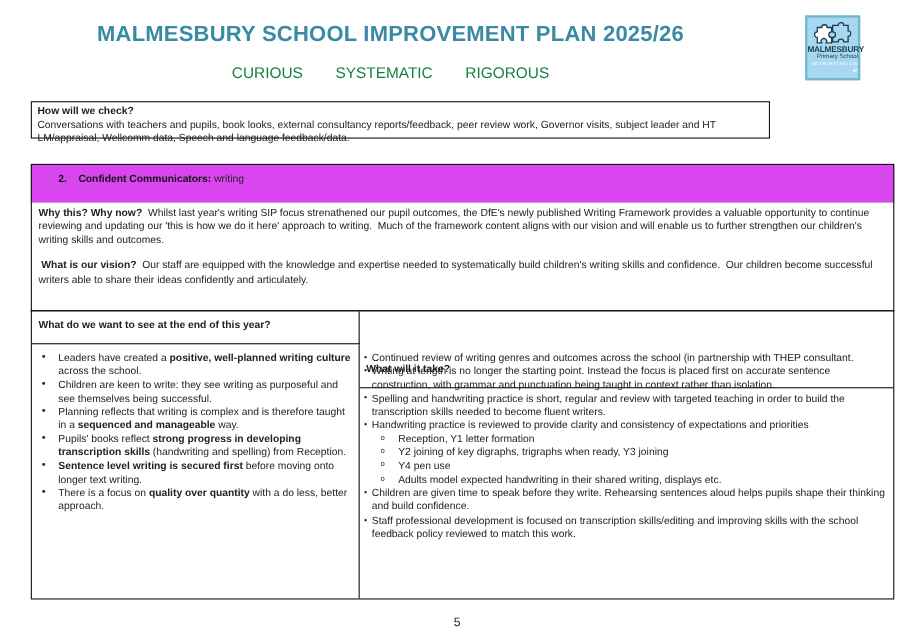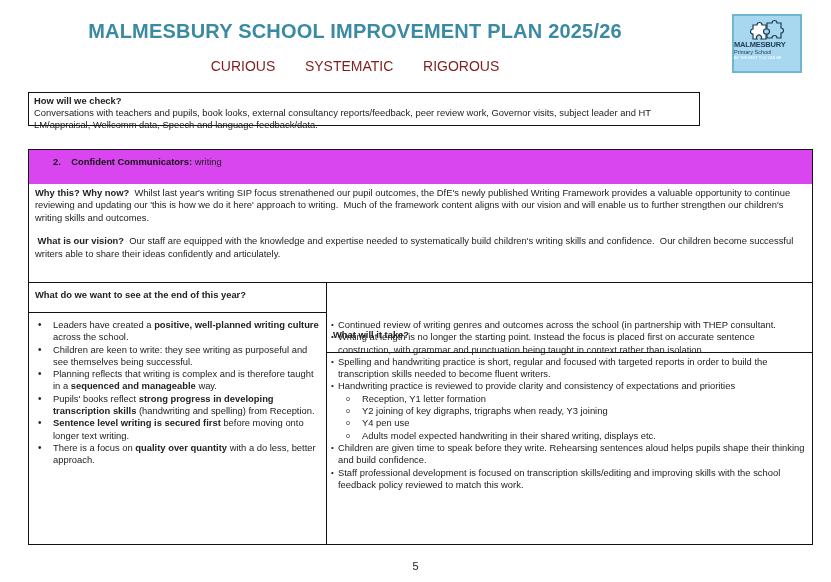--- a/index.html
+++ b/index.html
@@ -2,23 +2,23 @@
 <html><head>
 <meta charset="utf-8">
 <style>
   html, body { margin:0; padding:0; background:#ffffff; }
   body { width:831px; height:582px; position:relative; overflow:hidden;
          font-family:"Liberation Sans", sans-serif; color:#222; }
   .title { position:absolute; left:0; width:660px; top:20px; text-align:center;
            font-family:"Liberation Sans", sans-serif; font-weight:bold; font-size:20px;
            color:#3a8aa3; letter-spacing:0.2px; padding-left:50px; box-sizing:border-box; }
   .subtitle { position:absolute; left:0; width:660px; top:58px; text-align:center;
-              font-size:14px; color:#7f1d1d; padding-left:50px; box-sizing:border-box; word-spacing:6px; }
-  .logo { position:absolute; left:732px; top:14px; width:70px; height:59px; background:#a8d8ef;
-          border:2px solid #6fb6d1; box-sizing:border-box; text-align:left; }
+              font-size:14px; color:#15803d; padding-left:50px; box-sizing:border-box; word-spacing:6px; }
+  .logo { position:absolute; left:732px; top:14px; width:50px; height:59px; background:#a8d8ef;
+          border:2px solid #6fb6d1; box-sizing:border-box; text-align:right; }
   .logo svg { display:block; margin:3px auto 0 auto; }
   .logo .l1 { font-size:7.5px; color:#1e3b55; line-height:8px; font-weight:bold; letter-spacing:-0.2px; }
   .logo .l2 { font-size:5.5px; color:#1e3b55; line-height:6px; }
   .logo .l3 { font-size:3.5px; color:#ffffff; line-height:6px; letter-spacing:0.1px; }
 
   .box { position:absolute; border:1.3px solid #111; box-sizing:border-box; background:#fff; }
   .check { left:28px; top:92px; width:672px; height:34px; padding:2px 5px; font-size:9.4px; line-height:12px; }
   .check b { font-size:9.4px; }
 
   .hdr { position:absolute; left:28px; top:149px; width:785px; height:36px; background:#d946ef;
@@ -86,21 +86,21 @@
         <li><span>Planning reflects that writing is complex and is therefore taught in a </span><b>sequenced and manageable</b><span> way.</span></li>
         <li><span>Pupils' books reflect </span><b>strong progress in developing transcription skills</b><span> (handwriting and spelling) from Reception.</span></li>
         <li><span></span><b>Sentence level writing is secured first</b><span> before moving onto longer text writing.</span></li>
         <li><span>There is a focus on </span><b>quality over quantity</b><span> with a do less, better approach.</span></li>
       </ul>
   </div>
   <div class="col-body bodyR">
     <ul id="actions-list">
         <li class="">Continued review of writing genres and outcomes across the school (in partnership with THEP consultant.</li>
         <li class="">Writing at length is no longer the starting point.  Instead the focus is placed first on accurate sentence construction, with grammar and punctuation being taught in context rather than isolation.</li>
-        <li class="">Spelling and handwriting practice is short, regular and focused with targeted reports in order to build the transcription skills needed to become fluent writers.</li>
+        <li class="">Spelling and handwriting practice is short, regular and review with targeted teaching in order to build the transcription skills needed to become fluent writers.</li>
         <li class="">Handwriting practice is reviewed to provide clarity and consistency of expectations and priorities</li>
         <li class="sub">Reception, Y1 letter formation</li>
         <li class="sub">Y2 joining of key digraphs, trigraphs when ready, Y3 joining</li>
         <li class="sub">Y4 pen use</li>
         <li class="sub">Adults model expected handwriting in their shared writing, displays etc.</li>
         <li class="">Children are given time to speak before they write.  Rehearsing sentences aloud helps pupils shape their thinking and build confidence.</li>
         <li class="">Staff professional development is focused on transcription skills/editing and improving skills with the school feedback policy reviewed to match this work.</li>
       </ul>
   </div>
 </div>

